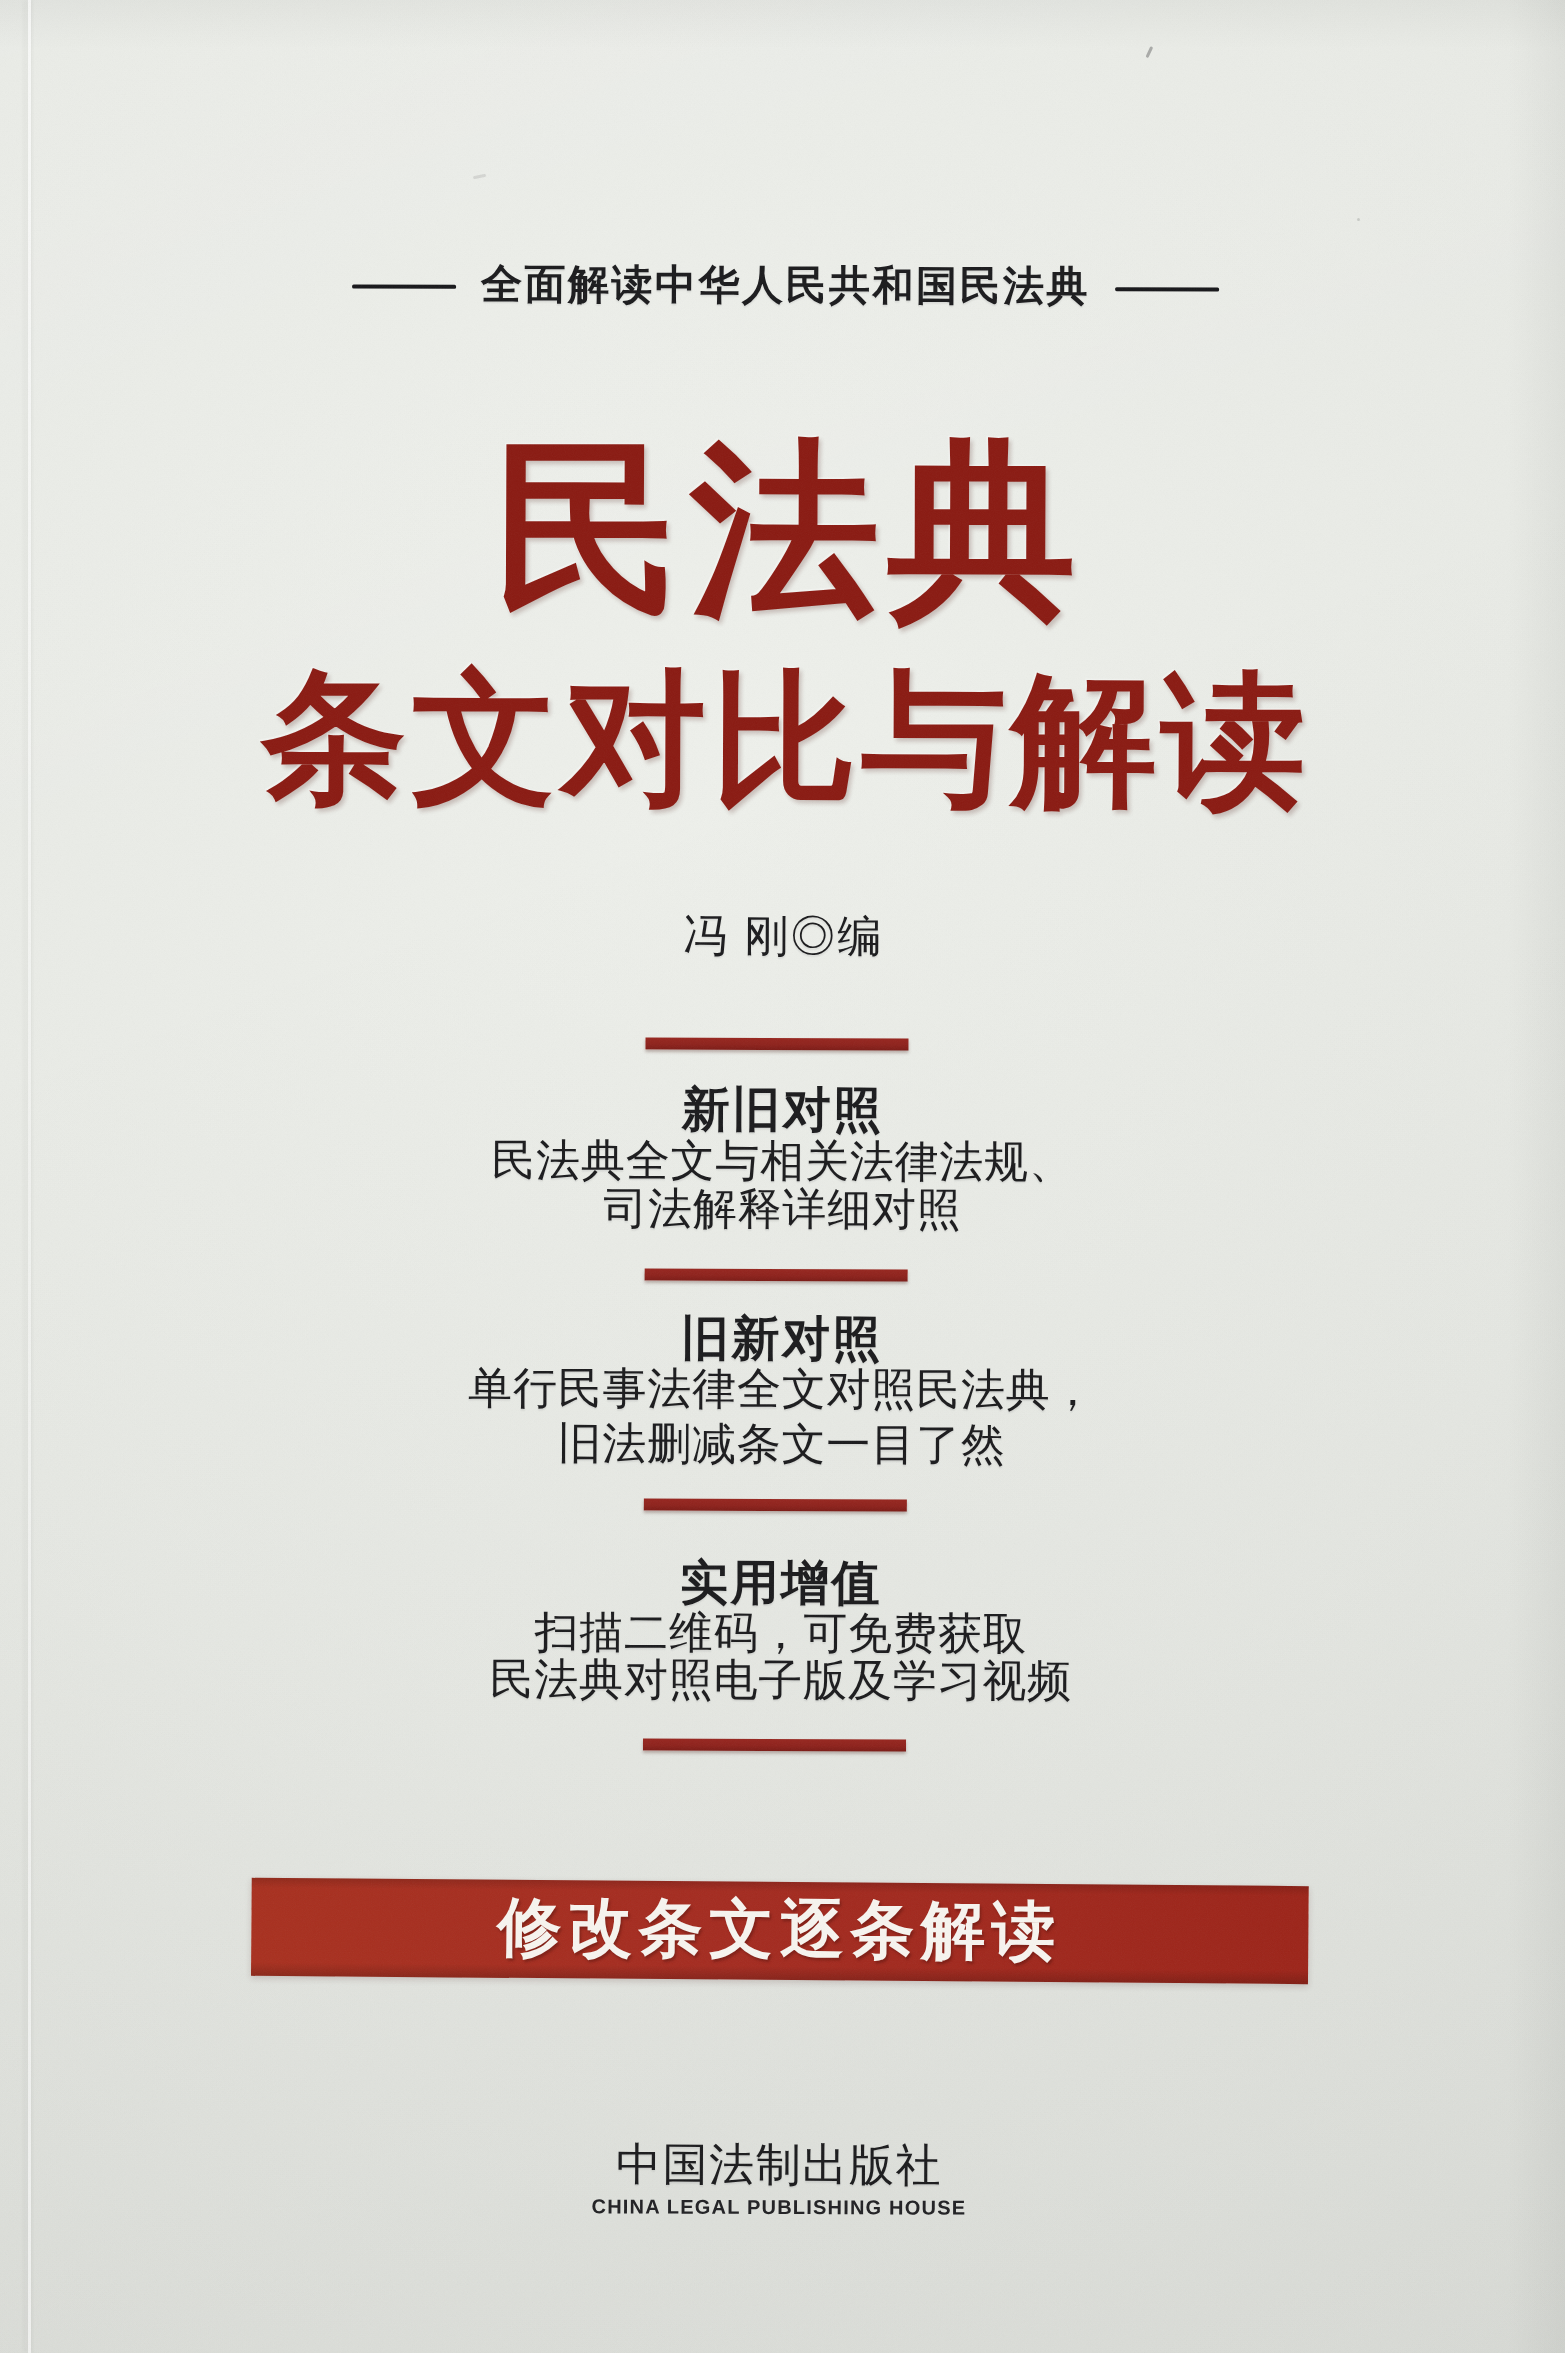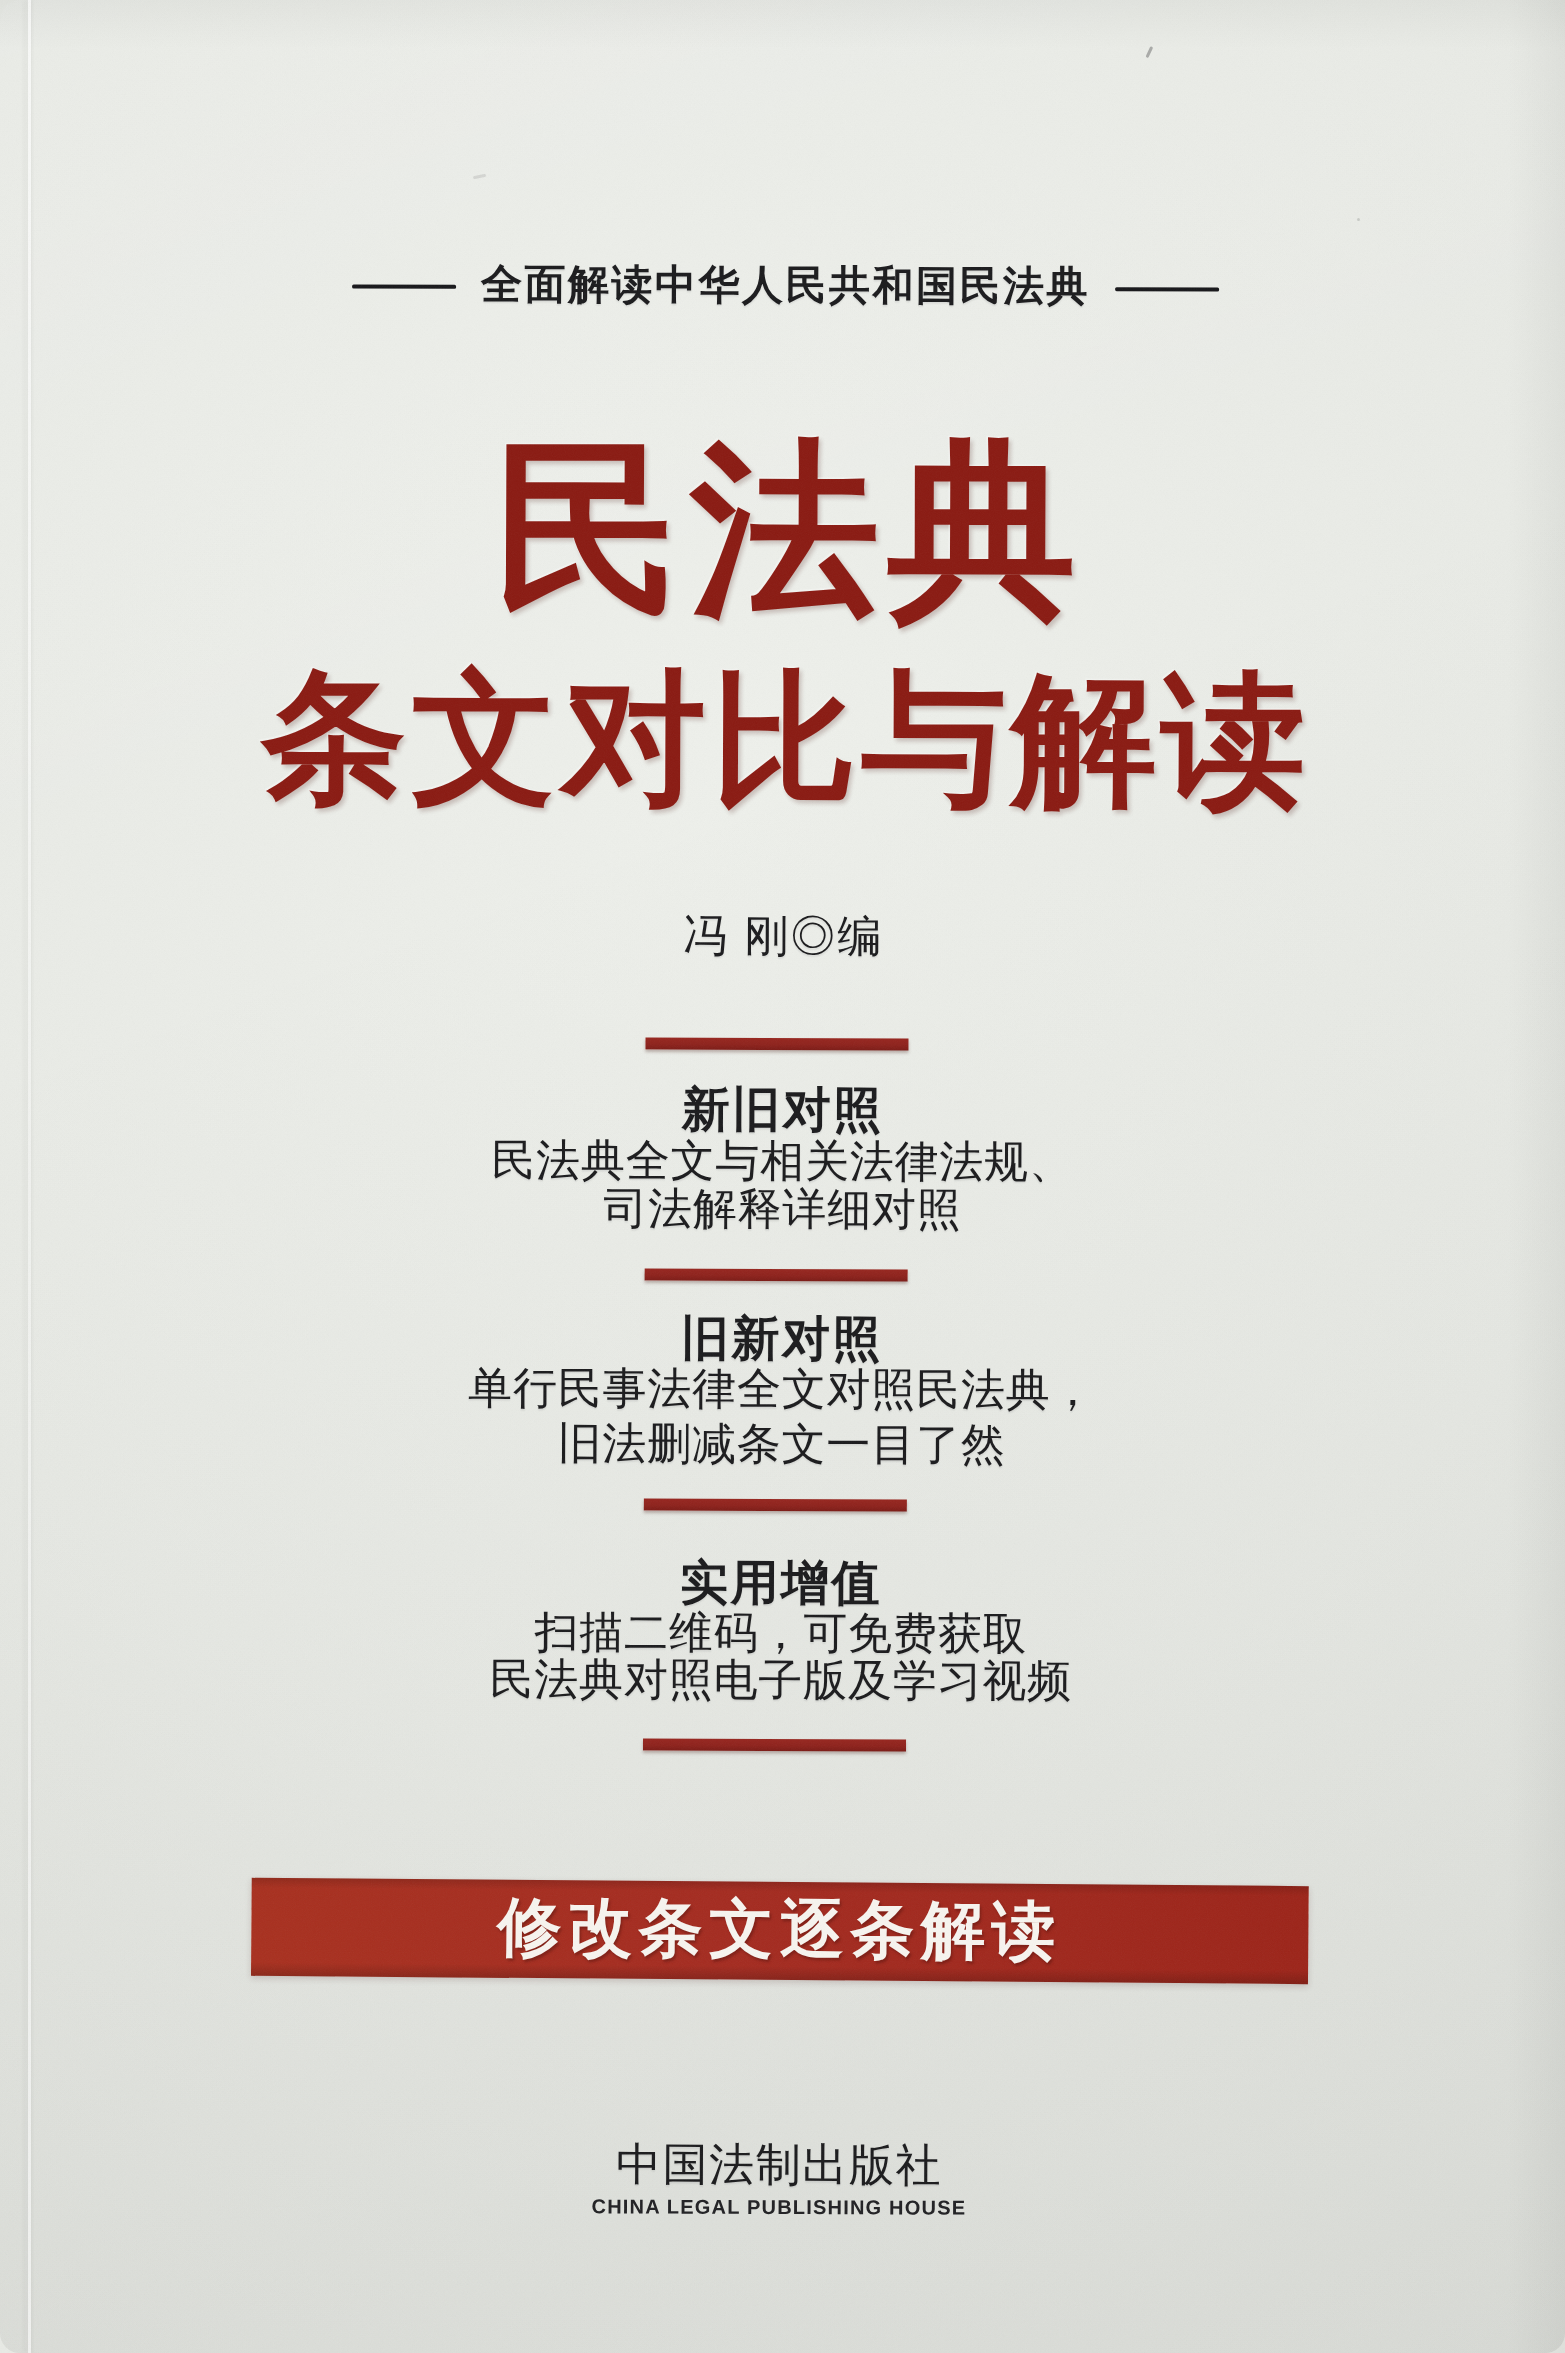--- a/index.html
+++ b/index.html
@@ -10,21 +10,20 @@
     overflow: hidden;
     background: #e8eae5;
     font-family: "Liberation Sans", sans-serif;
   }
   .cover {
     position: absolute;
     inset: 0;
     background:
       linear-gradient(160deg, rgba(255,255,255,0.10) 0%, rgba(255,255,255,0) 35%, rgba(90,95,90,0.06) 100%),
       radial-gradient(ellipse 130% 90% at 46% 32%, #eef0eb 0%, #e8eae5 48%, #e0e2dd 82%, #d9dbd7 100%);
-    border-radius: 20px;
   }
   
   .crease {
     position: absolute;
     left: 28px; top: 0; bottom: 0;
     width: 2.5px;
     background: linear-gradient(180deg, rgba(255,255,255,0.65), rgba(255,255,255,0.35), rgba(255,255,255,0.6));
     box-shadow: -3.3px 0 5px rgba(70,75,70,0.07), 1.6px 0 2.5px rgba(70,75,70,0.05);
   }
   .edge-shade-right {

